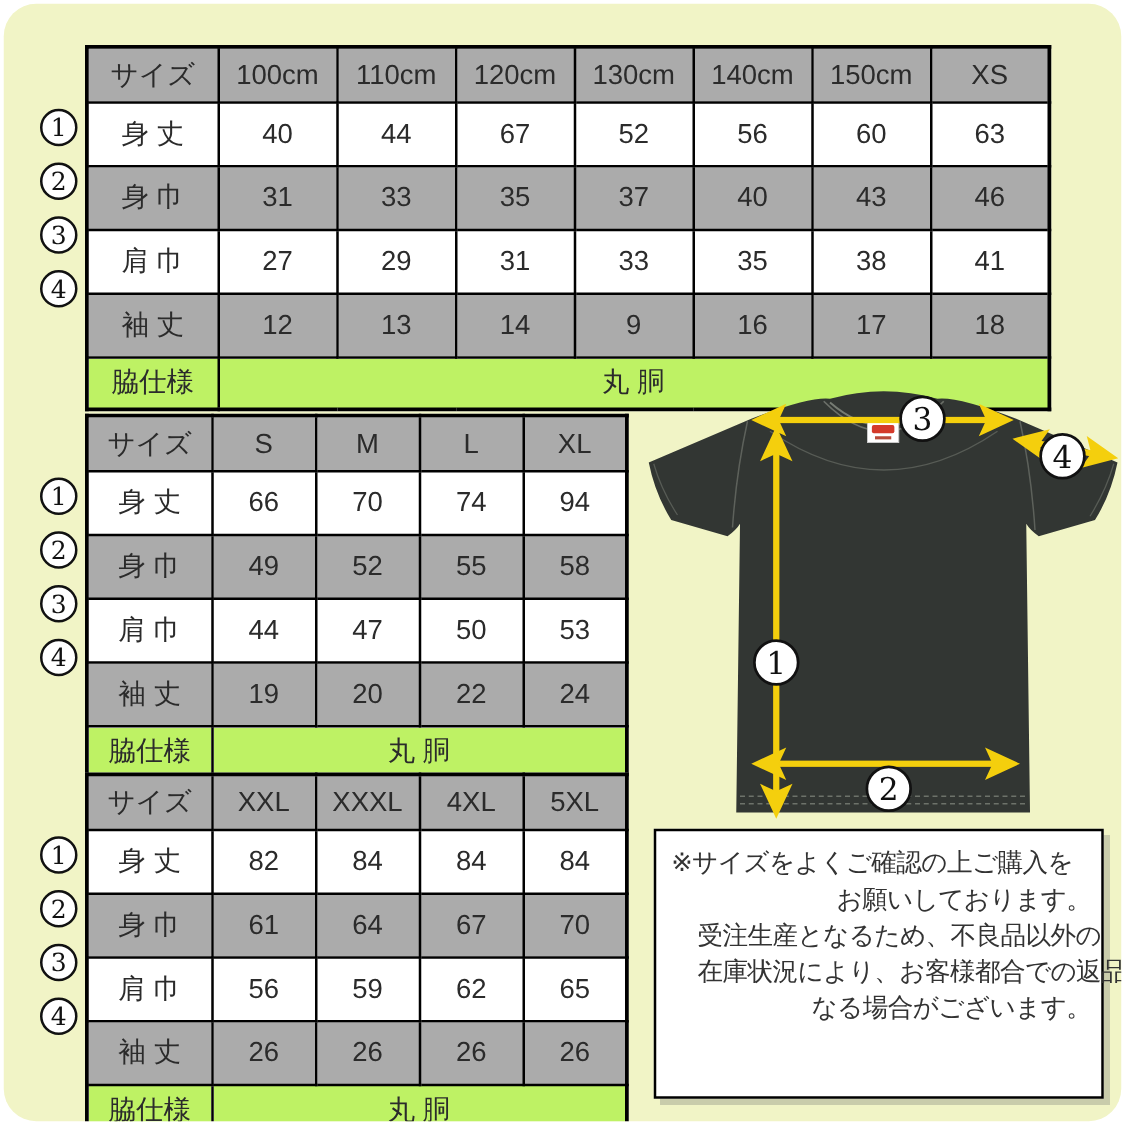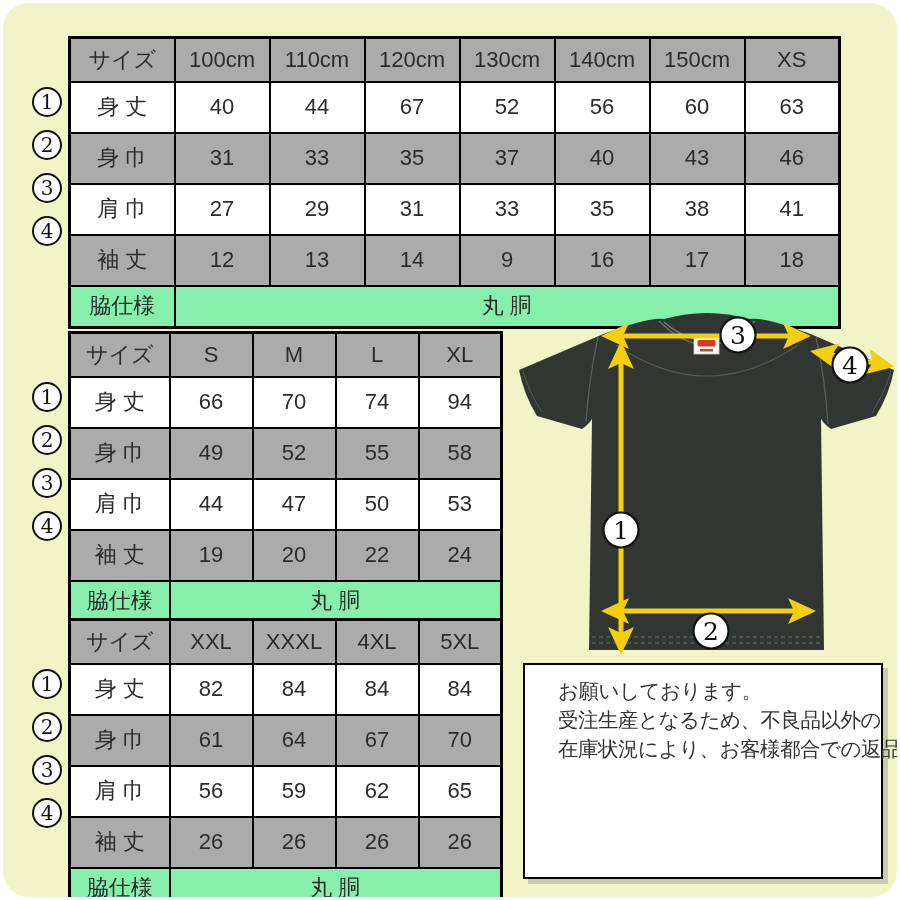--- a/index.html
+++ b/index.html
@@ -18,42 +18,42 @@
     border-collapse:collapse;table-layout:fixed;background:#ffffff;
     border:3px solid #000;color:#2b2b2b;
   }
   .tbl-wrap th,.tbl-wrap td{
     border:2px solid #000;text-align:center;vertical-align:middle;
     font-weight:normal;font-size:22px;padding:0;overflow:hidden;white-space:nowrap;
   }
   .tbl-wrap thead tr{height:44px;background:#ababab;}
   .tbl-wrap tbody tr{height:51px;}
   .tbl-wrap tbody tr:nth-child(even){background:#ababab;}
-  .tbl-wrap tr.footer{background:#86efac;height:42px;}
+  .tbl-wrap tr.footer{background:#bef264;height:42px;}
   .row-circle{
     position:absolute;left:-36px;width:30px;height:30px;border:2px solid #111;
     border-radius:50%;background:#ffffff;box-sizing:border-box;
     font-family:"DejaVu Serif","Liberation Serif",serif;font-size:20px;color:#111;
     display:flex;align-items:center;justify-content:center;line-height:1;
   }
   #t0{left:65px;top:33px;}
   #t1{left:65px;top:328px;}
   #t2{left:65px;top:615px;}
   
   .shirt-svg{position:absolute;left:495px;top:300px;}
   
   .note-box{
     position:absolute;left:520px;top:660px;width:360px;height:216px;
     background:#ffffff;border:2px solid #000;box-sizing:border-box;
     box-shadow:5px 5px 0 #c9ccab;
     padding:11px 8px 10px 12px;color:#333;
     font-size:20.5px;line-height:29px;letter-spacing:-0.5px;
   }
   .note-box .line{white-space:nowrap;}
-  .note-box .indent{padding-left:21px;}
+  .note-box .indent{padding-left:21px;text-align:right;}
 </style>
 </head>
 <body>
 
 <div class="canvas">
 
   <div id="t0" class="tbl-wrap">
       <table>
         <colgroup>
           <col style="width: 105px;">
@@ -310,18 +310,20 @@
       <circle cx="213" cy="328" r="17.5" fill="#ffffff" stroke="#111" stroke-width="2.2"></circle>
       <text x="213" y="337">2</text>
       <circle cx="240" cy="32" r="17.5" fill="#ffffff" stroke="#111" stroke-width="2.2"></circle>
       <text x="240" y="41">3</text>
       <circle cx="352" cy="62" r="17.5" fill="#ffffff" stroke="#111" stroke-width="2.2"></circle>
       <text x="352" y="71">4</text>
     </g>
   </svg>
 
   <div class="note-box">
+    <div class="line">※サイズをよくご確認の上ご購入を</div>
     <div class="line indent">お願いしております。</div>
     <div class="line indent">受注生産となるため、不良品以外の</div>
     <div class="line indent">在庫状況により、お客様都合での返品</div>
+    <div class="line indent">なる場合がございます。</div>
   </div>
 
 </div>
 
 </body></html>

